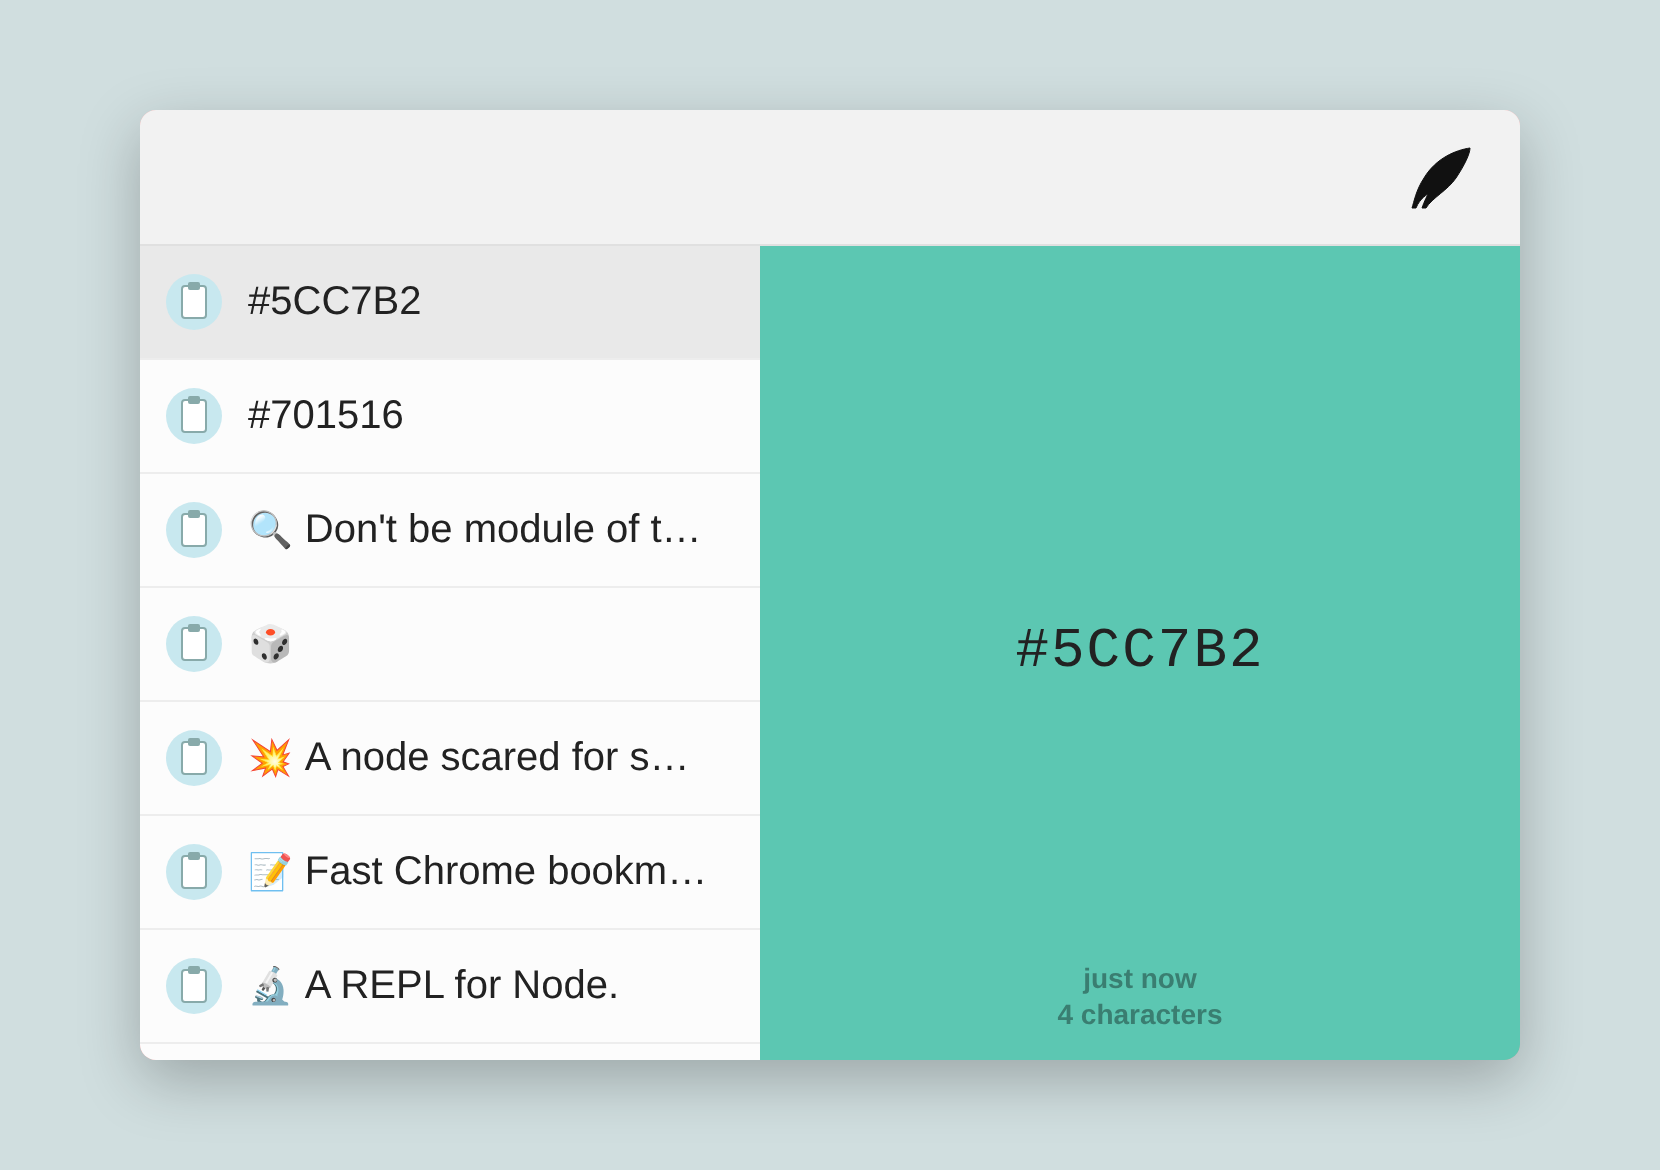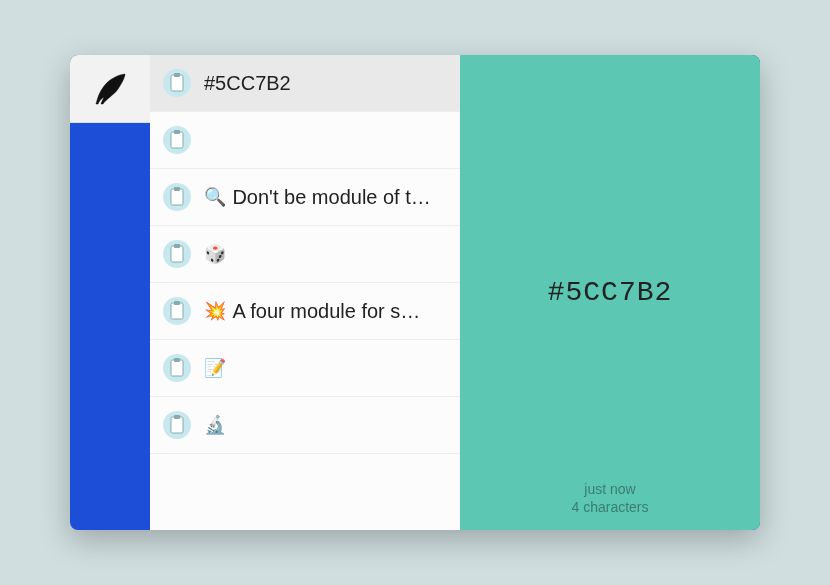--- a/index.html
+++ b/index.html
@@ -8,26 +8,26 @@
       width: 830px;
       height: 585px;
       display: flex;
       align-items: center;
       justify-content: center;
       font-family: -apple-system, "Helvetica Neue", sans-serif;
     }
     .window {
       width: 690px;
       height: 475px;
-      background: #1d4ed8;
+      background: #fca5a5;
       border-radius: 8px;
       box-shadow: 0 10px 30px rgba(0,0,0,0.25);
       overflow: hidden;
       display: flex;
-      flex-direction: row;
+      flex-direction: column;
       justify-content: center;
     }
     .header {
       height: 68px;
       background: #f2f2f2;
       border-bottom: 1px solid #e0e0e0;
       display: flex;
       align-items: center;
       justify-content: flex-end;
       padding: 0 20px;
@@ -101,21 +101,21 @@
       font-size: 28px;
       font-weight: 300;
       font-family: "Courier New", monospace;
       letter-spacing: 1px;
     }
     .preview-meta {
       position: absolute;
       bottom: 14px;
       text-align: center;
       font-size: 14px;
-      font-weight: 400;
+      font-weight: 700;
       color: #3a7e71;
       line-height: 1.3;
     }
   </style>
 </head>
 <body>
 
 <div class="window">
   <div class="header">
     <span class="feather">
@@ -142,20 +142,23 @@
       </div>
 
       <div class="item">
         <span class="clip-icon">
           <svg viewBox="0 0 30 30" width="30" height="30">
             <circle cx="15" cy="15" r="14" fill="#c8e8ef"></circle>
             <rect x="9" y="7" width="12" height="16" rx="1.5" fill="#fff" stroke="#8aa" stroke-width="1"></rect>
             <rect x="12" y="5" width="6" height="4" rx="1" fill="#8aa"></rect>
           </svg>
         </span>
+        <span class="item-text">
+          <span class="item-label">#701516</span>
+        </span>
       </div>
 
       <div class="item">
         <span class="clip-icon">
           <svg viewBox="0 0 30 30" width="30" height="30">
             <circle cx="15" cy="15" r="14" fill="#c8e8ef"></circle>
             <rect x="9" y="7" width="12" height="16" rx="1.5" fill="#fff" stroke="#8aa" stroke-width="1"></rect>
             <rect x="12" y="5" width="6" height="4" rx="1" fill="#8aa"></rect>
           </svg>
         </span>
@@ -181,47 +184,49 @@
       <div class="item">
         <span class="clip-icon">
           <svg viewBox="0 0 30 30" width="30" height="30">
             <circle cx="15" cy="15" r="14" fill="#c8e8ef"></circle>
             <rect x="9" y="7" width="12" height="16" rx="1.5" fill="#fff" stroke="#8aa" stroke-width="1"></rect>
             <rect x="12" y="5" width="6" height="4" rx="1" fill="#8aa"></rect>
           </svg>
         </span>
         <span class="item-text">
           <span class="item-emoji">💥</span>
-          <span class="item-label">A four module for s…</span>
+          <span class="item-label">A node scared for s…</span>
         </span>
       </div>
 
       <div class="item">
         <span class="clip-icon">
           <svg viewBox="0 0 30 30" width="30" height="30">
             <circle cx="15" cy="15" r="14" fill="#c8e8ef"></circle>
             <rect x="9" y="7" width="12" height="16" rx="1.5" fill="#fff" stroke="#8aa" stroke-width="1"></rect>
             <rect x="12" y="5" width="6" height="4" rx="1" fill="#8aa"></rect>
           </svg>
         </span>
         <span class="item-text">
           <span class="item-emoji">📝</span>
+          <span class="item-label">Fast Chrome bookm…</span>
         </span>
       </div>
 
       <div class="item">
         <span class="clip-icon">
           <svg viewBox="0 0 30 30" width="30" height="30">
             <circle cx="15" cy="15" r="14" fill="#c8e8ef"></circle>
             <rect x="9" y="7" width="12" height="16" rx="1.5" fill="#fff" stroke="#8aa" stroke-width="1"></rect>
             <rect x="12" y="5" width="6" height="4" rx="1" fill="#8aa"></rect>
           </svg>
         </span>
         <span class="item-text">
           <span class="item-emoji">🔬</span>
+          <span class="item-label">A REPL for Node.</span>
         </span>
       </div>
 
     </div>
 
     <div class="preview">
       <div class="preview-text">#5CC7B2</div>
       <div class="preview-meta">
         <div>just now</div>
         <div>4 characters</div>

